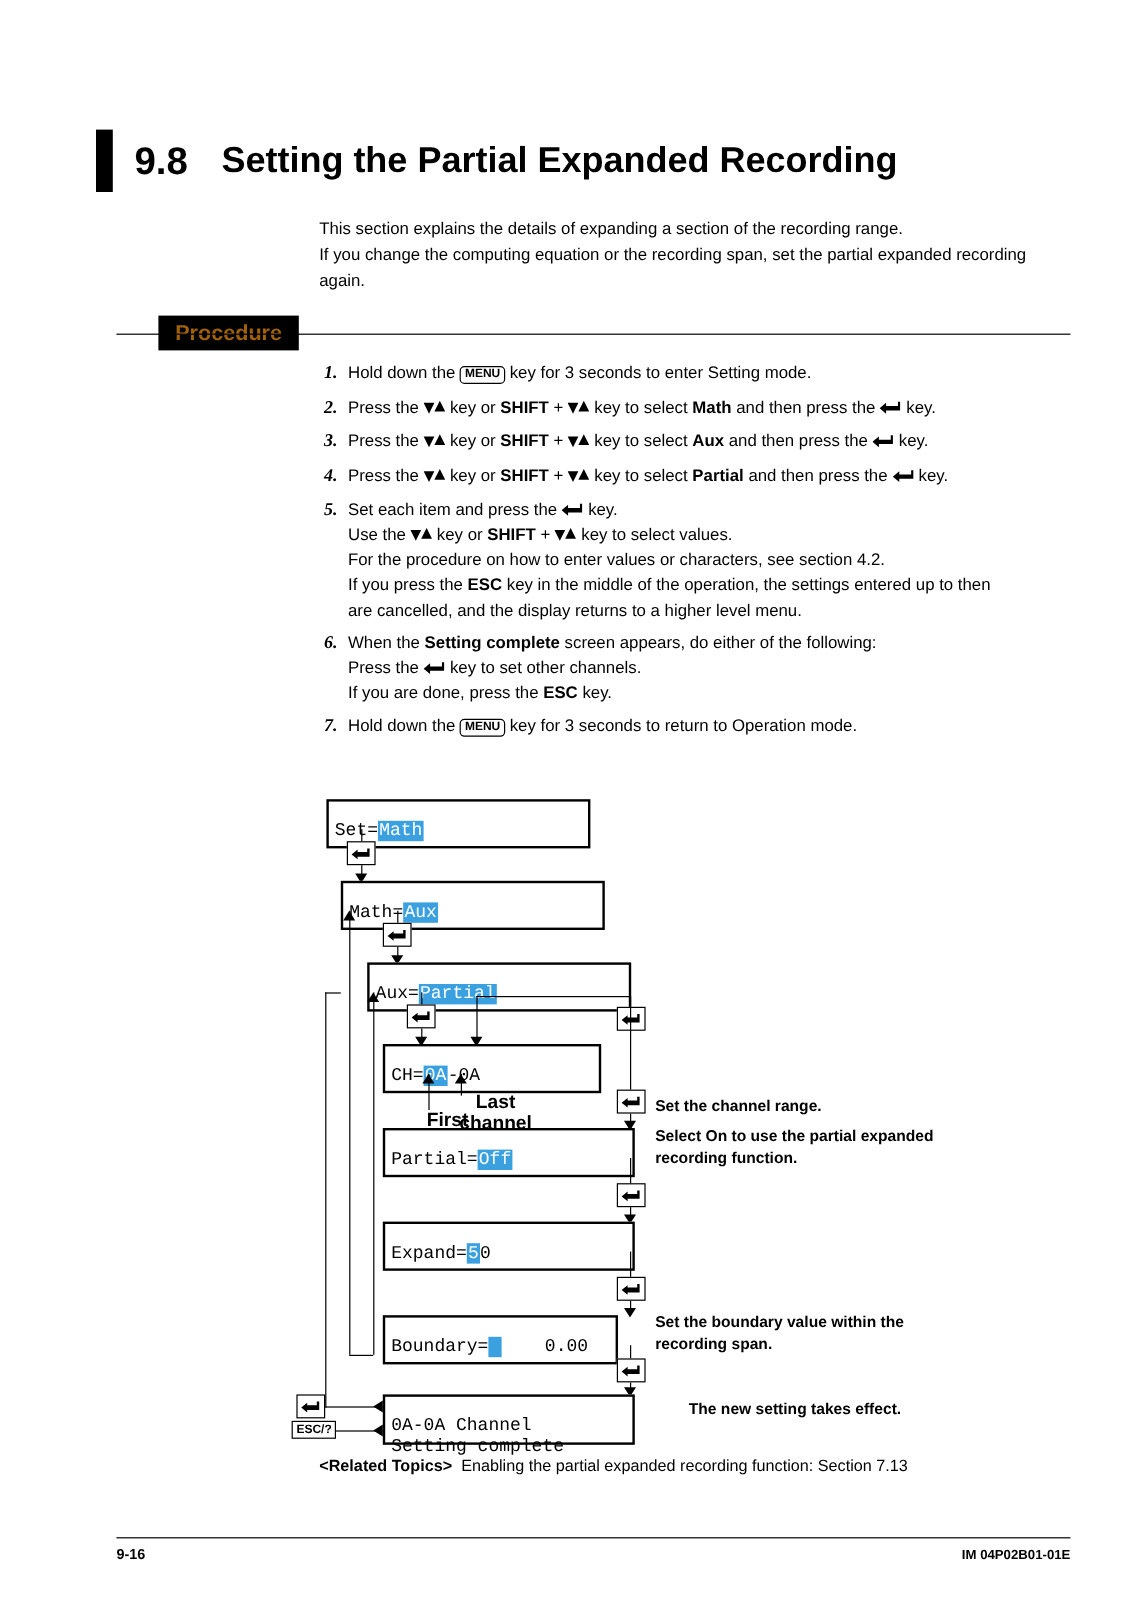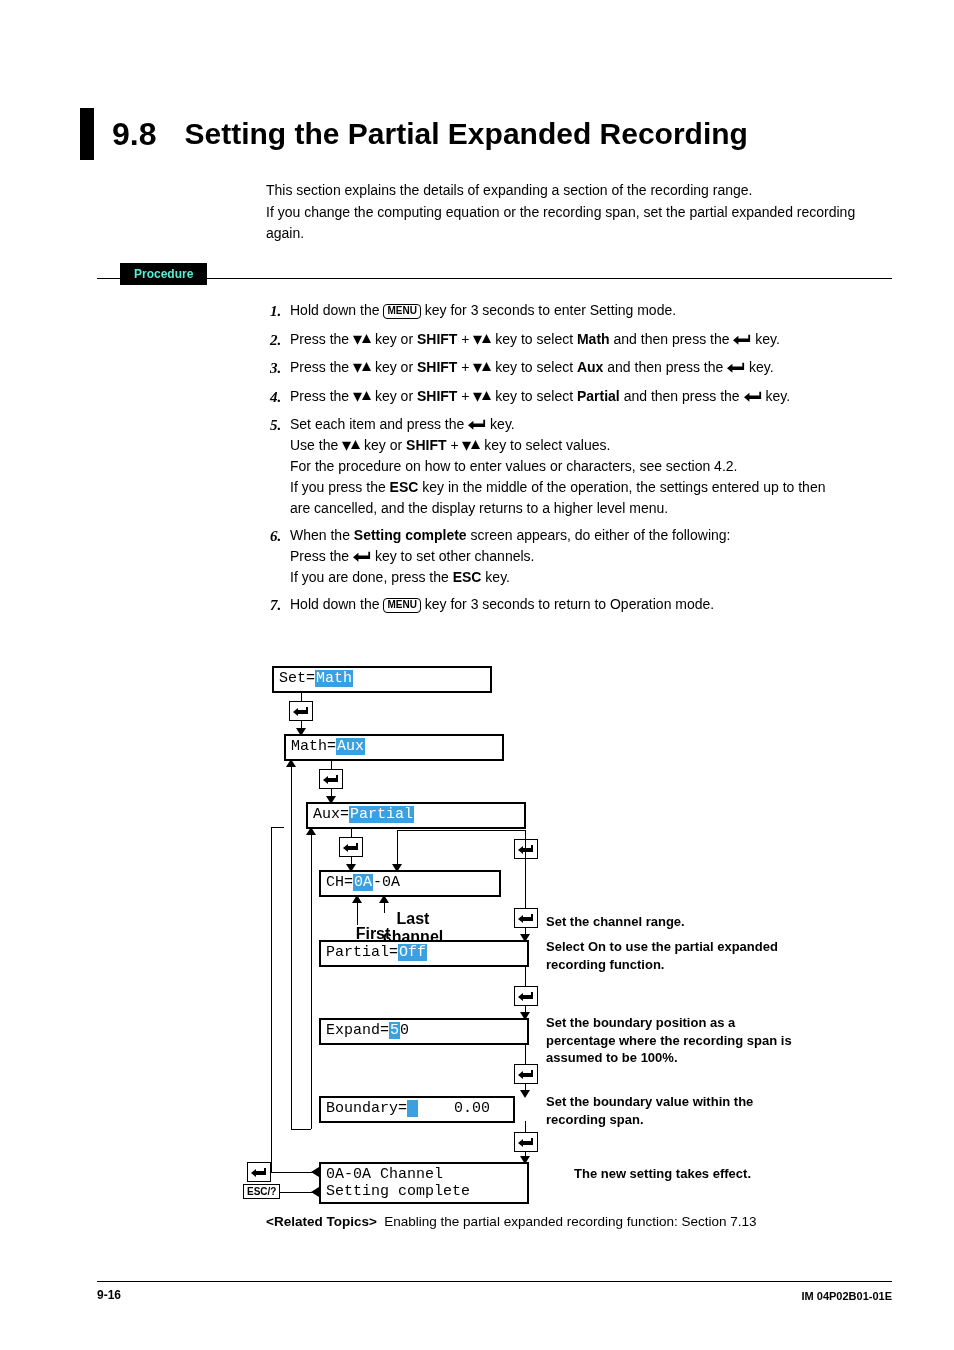--- a/index.html
+++ b/index.html
@@ -43,26 +43,26 @@
   .intro {
     position: absolute;
     left: 266px;
     top: 180px;
     width: 600px;
     font-size: 14px;
     line-height: 1.55;
   }
   .proc-label {
     position: absolute;
-    left: 120px;
+    left: 132px;
     top: 263px;
     background: #000;
-    color: #5eead4;
-    font-weight: bold;
-    font-size: 12px;
+    color: #a16207;
+    font-weight: bold;
+    font-size: 18px;
     padding: 4px 14px;
   }
   .proc-rule {
     position: absolute;
     left: 97px;
     right: 62px;
     top: 278px;
     border-top: 1px solid #000;
   }
   .steps {
@@ -116,21 +116,21 @@
     top: 666px;
     width: 610px;
     height: 540px;
   }
   .fbox {
     position: absolute;
     border: 2px solid #000;
     background: #fff;
     font-family: "Courier New", monospace;
     font-size: 15px;
-    padding: 2px 5px 4px 5px;
+    padding: 16px 5px 4px 5px;
     white-space: pre;
     line-height: 17px;
     box-sizing: border-box;
   }
   .fbox .hl {
     background: #3aa0df;
     color: #fff;
     padding: 0 1px;
   }
   .entersm {
@@ -382,21 +382,20 @@
 
     <div class="fbox" style="left:53px; top:274px; width:210px;"><span>Partial=</span><span class="hl">Off</span></div>
     <div class="flow-label" style="left:280px; top:272px;">Select On to use the partial expanded recording function.</div>
     <div class="vline" style="left:259px; top:299px; height:53px;"></div>
     <div class="arrow-down" style="left:254px; top:346px;"></div>
     <div class="entersm" style="left:248px; top:320px;"><svg width="22" height="18" viewBox="0 0 22 18">
           <path d="M3 10 L8 6 L8 8 L16 8 L16 5 L18 5 L18 12 L8 12 L8 14 Z" fill="#000"></path>
         </svg></div>
 
     <div class="fbox" style="left:53px; top:352px; width:210px;"><span>Expand=</span><span class="hl">5</span><span>0</span></div>
-    <div class="flow-label" style="left:280px; top:348px;">Set the boundary position as a percentage where the recording span is assumed to be 100%.</div>
     <div class="vline" style="left:259px; top:377px; height:53px;"></div>
     <div class="arrow-down" style="left:254px; top:424px;"></div>
     <div class="entersm" style="left:248px; top:398px;"><svg width="22" height="18" viewBox="0 0 22 18">
           <path d="M3 10 L8 6 L8 8 L16 8 L16 5 L18 5 L18 12 L8 12 L8 14 Z" fill="#000"></path>
         </svg></div>
 
     <div class="fbox" style="left:53px; top:430px; width:196px;"><span>Boundary=</span><span class="hl"> </span><span>    0.00</span></div>
     <div class="flow-label" style="left:280px; top:427px;">Set the boundary value within the recording span.</div>
     <div class="vline" style="left:259px; top:455px; height:41px;"></div>
     <div class="arrow-down" style="left:254px; top:490px;"></div>

